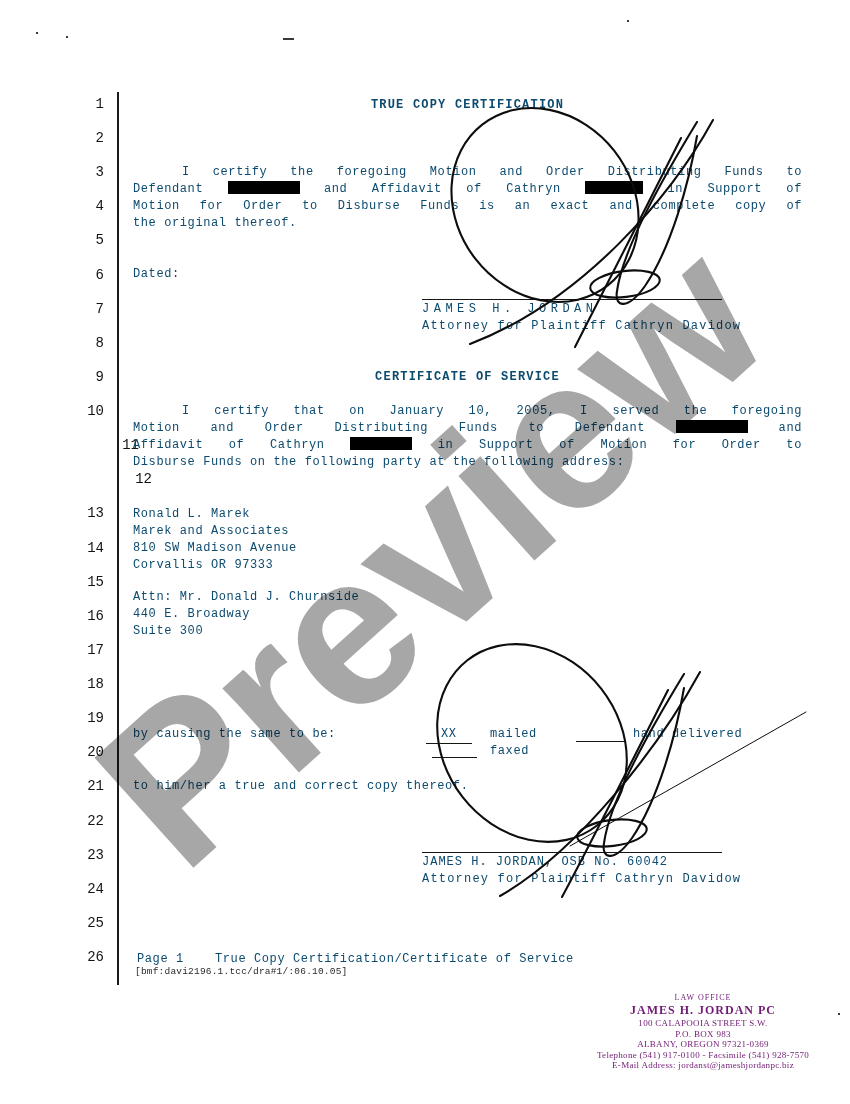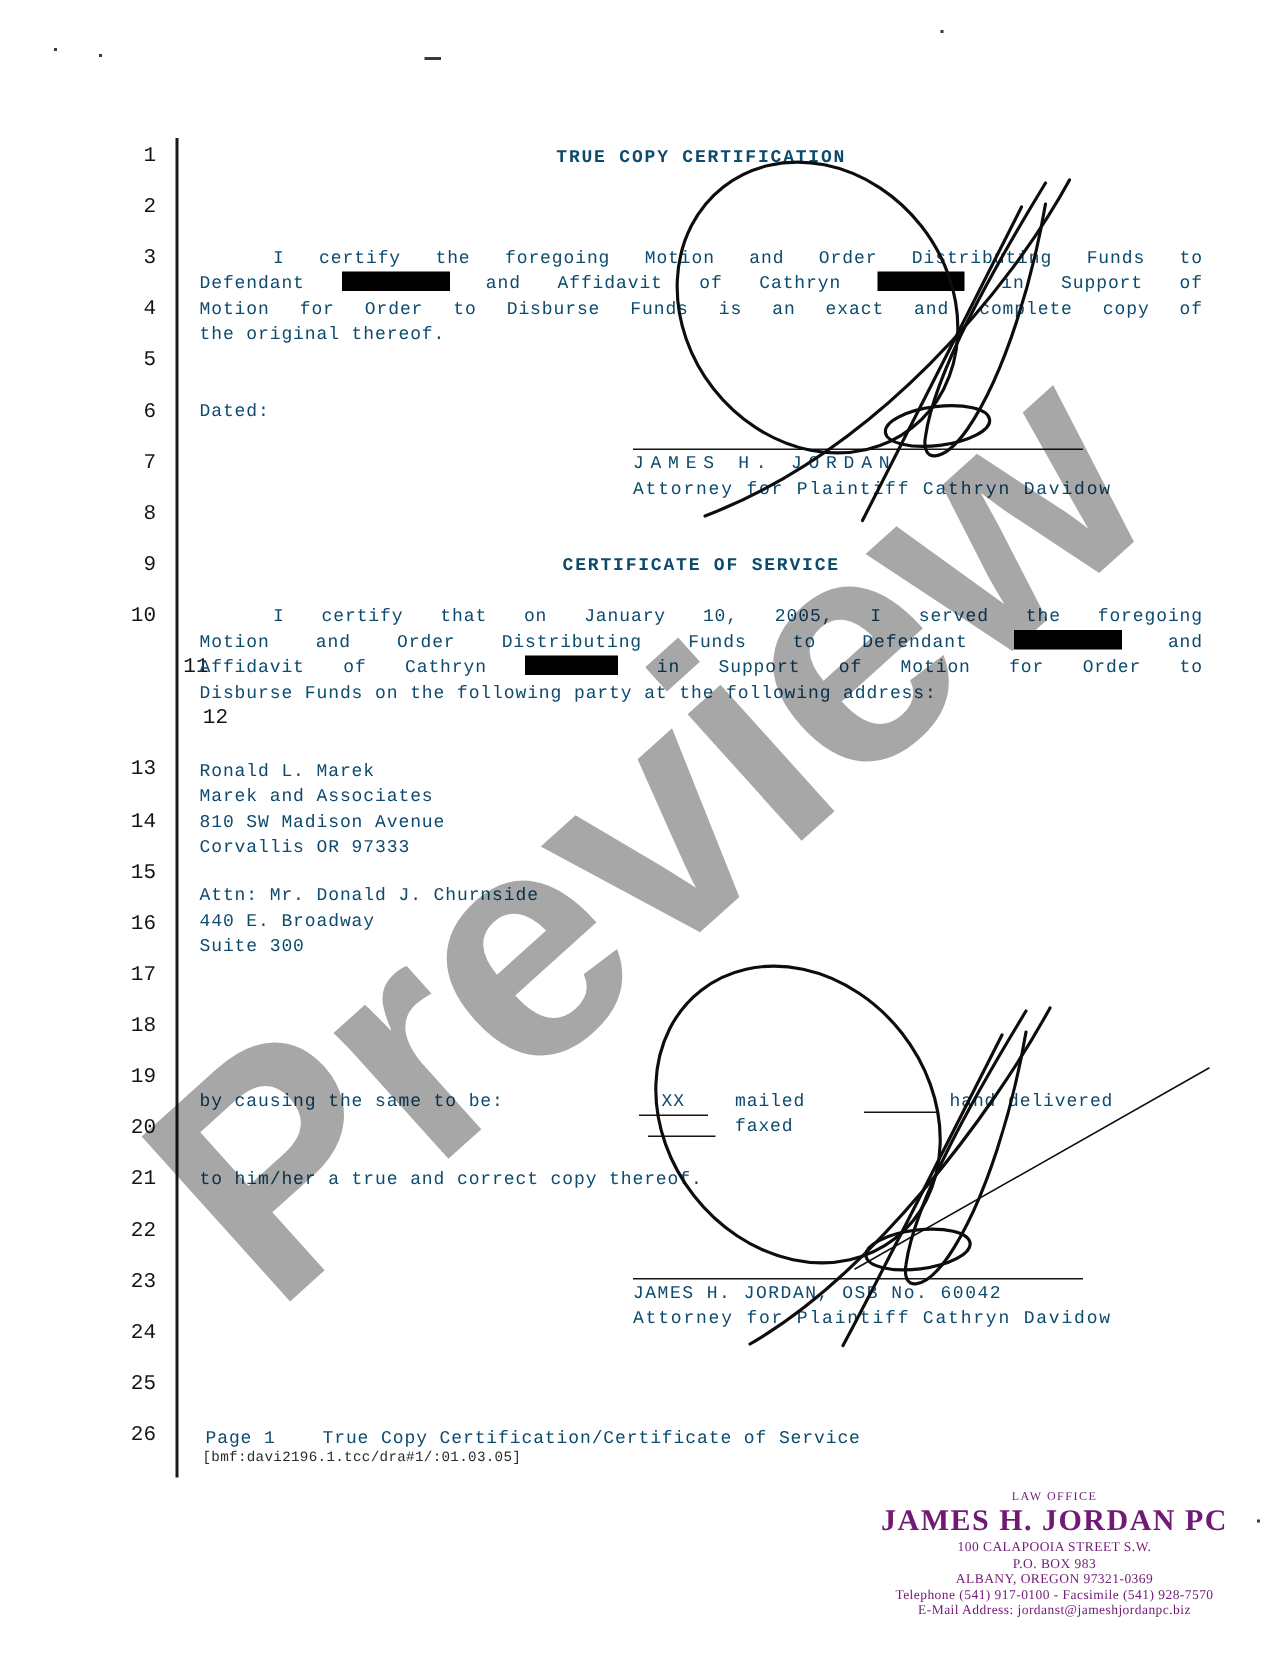--- a/index.html
+++ b/index.html
@@ -23,21 +23,21 @@
   .signame2{letter-spacing:1px;}
   .sigrole{letter-spacing:1.2px;}
   .ln{position:absolute;left:84px;width:20px;text-align:right;
       font-size:14px;line-height:15px;color:#141414;}
   .vrule{left:117px;top:92px;width:1.6px;height:893px;background:#1a1a1a;}
   .blank{border-top:1.6px solid #151515;height:0;}
   .uline{border-bottom:1.6px solid #151515;padding:0 15px;}
   .fileref{font-size:9.5px;letter-spacing:0.2px;color:#2a2a2a;white-space:pre;}
   .law{font-family:"Liberation Serif","DejaVu Serif",serif;color:#701a75;text-align:center;}
   .law-label{font-size:8px;letter-spacing:1px;}
-  .law-name{font-size:20px;font-weight:bold;letter-spacing:1px;margin-top:1px;}
+  .law-name{font-size:12px;font-weight:bold;letter-spacing:1px;margin-top:1px;}
   .law-line{font-size:9px;line-height:10.5px;letter-spacing:0.3px;}
   .watermark{
     left:430px;top:555px;
     transform:translate(-50%,-50%) rotate(-42deg);
     font-family:"Liberation Sans","DejaVu Sans",sans-serif;
     font-weight:bold;font-size:215px;letter-spacing:-2px;
     color:#9b9b9b;mix-blend-mode:multiply;opacity:0.88;
     z-index:10;pointer-events:none;
   }
   .ink{left:0;top:0;z-index:5;pointer-events:none;}
@@ -129,21 +129,21 @@
   <div class="abs line pre" style="left:357px;top:17px;">faxed</div>
 </div>
 
 <div class="abs line pre" style="left:133px;top:778px;">to him/her a true and correct copy thereof.</div>
 
 <div class="abs sigrule" style="left:422px;top:852px;width:300px;"></div>
 <div class="abs line pre signame2" style="left:422px;top:854px;">JAMES H. JORDAN, OSB No. 60042</div>
 <div class="abs line pre sigrole" style="left:422px;top:871px;">Attorney for Plaintiff Cathryn Davidow</div>
 
 <div class="abs line pre" style="left:137px;top:951px;">Page 1    True Copy Certification/Certificate of Service</div>
-<div class="abs fileref" style="left:135px;top:966px;">[bmf:davi2196.1.tcc/dra#1/:01.03.05]</div>
+<div class="abs fileref" style="left:135px;top:966px;">[bmf:davi2196.1.tcc/dra#1/:06.10.05]</div>
 
 <div class="abs law" style="left:560px;top:993px;width:286px;">
   <div class="law-label">LAW OFFICE</div>
   <div class="law-name">JAMES H. JORDAN PC</div>
   <div class="law-line">100 CALAPOOIA STREET S.W.</div>
   <div class="law-line">P.O. BOX 983</div>
   <div class="law-line">ALBANY, OREGON 97321-0369</div>
   <div class="law-line">Telephone (541) 917-0100 - Facsimile (541) 928-7570</div>
   <div class="law-line">E-Mail Address: jordanst@jameshjordanpc.biz</div>
 </div>

